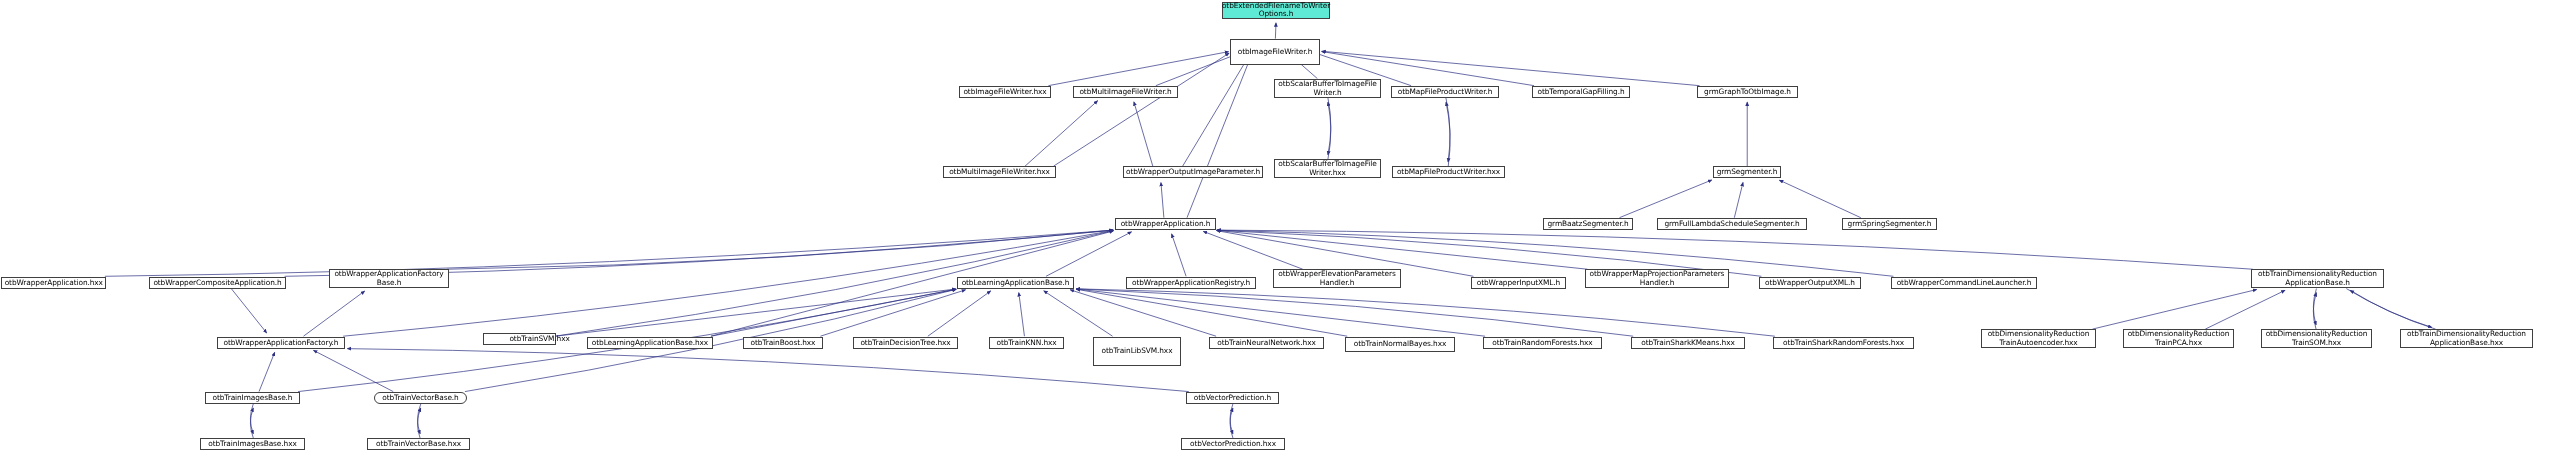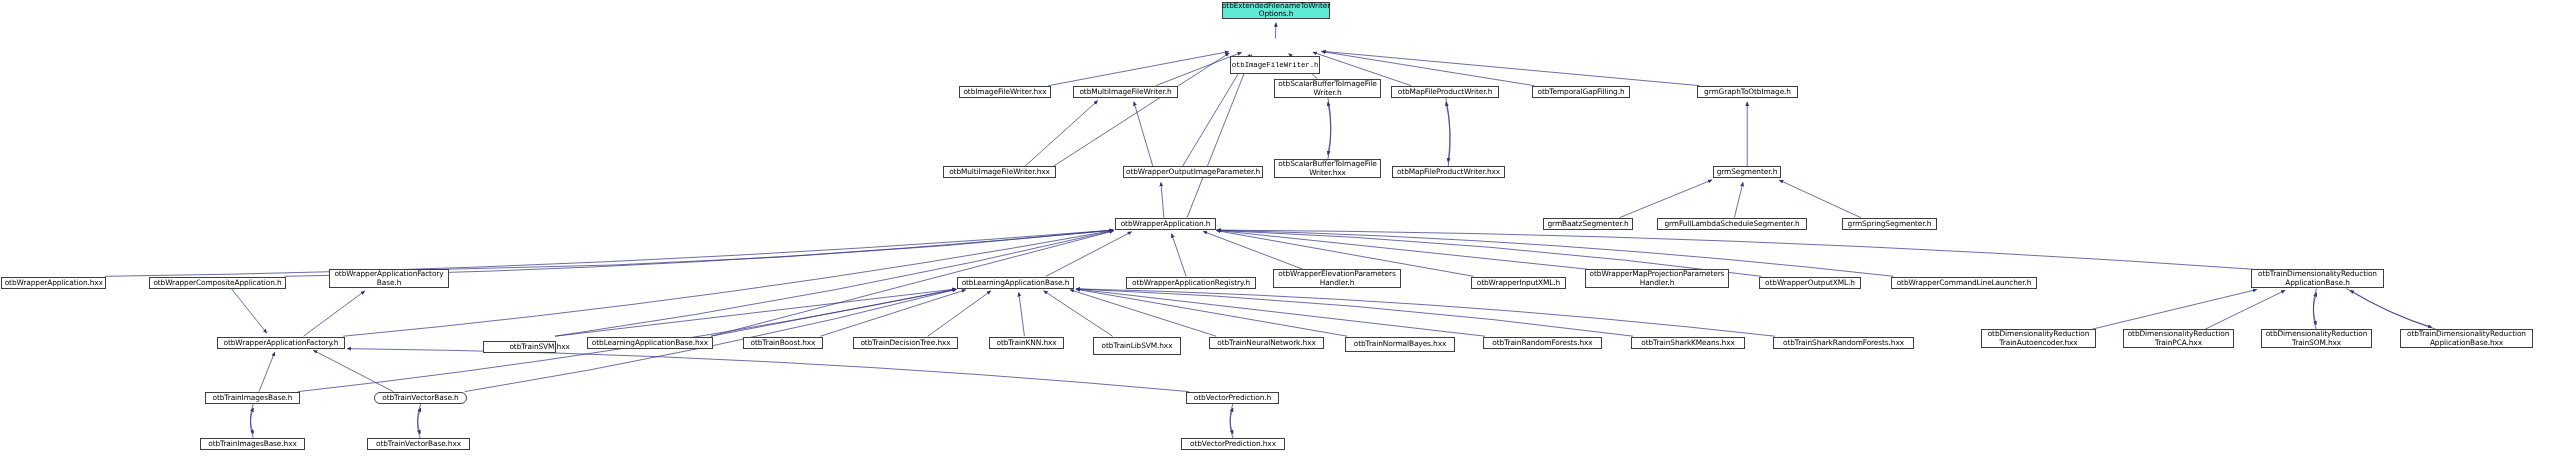--- a/index.html
+++ b/index.html
@@ -106,21 +106,21 @@
       <path d="M391.5,680 Q382.5,656.75 391.5,633.5" stroke="#2e3182" stroke-width="1.1" fill="none" marker-end="url(#ah)"></path>
       <path d="M391.5,627 Q382.5,650.25 391.5,673.5" stroke="#2e3182" stroke-width="1.1" fill="none" marker-end="url(#ah)"></path>
       <path d="M650.4,680 Q641.9287399325077,656.5454459095376 651.4528678965971,633.4983345669601" stroke="#2e3182" stroke-width="1.1" fill="none" marker-end="url(#ah)"></path>
       <path d="M651.6,627 Q642.0758720359105,650.0471113425774 650.5471321034029,673.5016654330399" stroke="#2e3182" stroke-width="1.1" fill="none" marker-end="url(#ah)"></path>
       <path d="M1912.5,680 Q1903.5,656.75 1912.5,633.5" stroke="#2e3182" stroke-width="1.1" fill="none" marker-end="url(#ah)"></path>
       <path d="M1912.5,627 Q1903.5,650.25 1912.5,673.5" stroke="#2e3182" stroke-width="1.1" fill="none" marker-end="url(#ah)"></path>
     </svg>
   <div id="nodes-layer">
       <div class="node root" style="left: 1222px; top: 1.9px; width: 108px; height: 17px;">otbExtendedFilenameToWriter
 Options.h</div>
-      <div class="node" style="left: 1230px; top: 56px; width: 90px; height: 18px; font-family: Liberation Mono, monospace;">otbImageFileWriter.h</div>
+      <div class="node" style="left: 1230px; top: 39px; width: 90px; height: 26px;">otbImageFileWriter.h</div>
       <div class="node" style="left: 959px; top: 86px; width: 92px; height: 12.2px;">otbImageFileWriter.hxx</div>
       <div class="node" style="left: 1073px; top: 86px; width: 105px; height: 12.2px;">otbMultiImageFileWriter.h</div>
       <div class="node" style="left: 1274px; top: 79px; width: 107px; height: 19.3px;">otbScalarBufferToImageFile
 Writer.h</div>
       <div class="node" style="left: 1391px; top: 86px; width: 108px; height: 12.2px;">otbMapFileProductWriter.h</div>
       <div class="node" style="left: 1532px; top: 86px; width: 98px; height: 12.2px;">otbTemporalGapFilling.h</div>
       <div class="node" style="left: 1697px; top: 86px; width: 101px; height: 12.2px;">grmGraphToOtbImage.h</div>
       <div class="node" style="left: 943px; top: 166px; width: 113px; height: 12.2px;">otbMultiImageFileWriter.hxx</div>
       <div class="node" style="left: 1089px; top: 166px; width: 140px; height: 12.2px; margin-left: 34px;">otbWrapperOutputImageParameter.h</div>
       <div class="node" style="left: 1274px; top: 159px; width: 107px; height: 19.3px;">otbScalarBufferToImageFile
@@ -140,26 +140,26 @@
       <div class="node" style="left: 1273px; top: 269px; width: 128px; height: 19.3px;">otbWrapperElevationParameters
 Handler.h</div>
       <div class="node" style="left: 1471px; top: 277px; width: 95px; height: 12.2px;">otbWrapperInputXML.h</div>
       <div class="node" style="left: 1585px; top: 269px; width: 144px; height: 19.3px;">otbWrapperMapProjectionParameters
 Handler.h</div>
       <div class="node" style="left: 1759px; top: 277px; width: 102px; height: 12.2px;">otbWrapperOutputXML.h</div>
       <div class="node" style="left: 1891px; top: 277px; width: 146px; height: 12.2px;">otbWrapperCommandLineLauncher.h</div>
       <div class="node" style="left: 2251px; top: 269px; width: 133px; height: 19.3px;">otbTrainDimensionalityReduction
 ApplicationBase.h</div>
       <div class="node" style="left: 217px; top: 337px; width: 128px; height: 12.2px;">otbWrapperApplicationFactory.h</div>
-      <div class="node" style="left: 483px; top: 341px; width: 73px; height: 12.2px; padding-left: 42px;">otbTrainSVM.hxx</div>
+      <div class="node" style="left: 483px; top: 333px; width: 73px; height: 12.2px; padding-left: 42px;">otbTrainSVM.hxx</div>
       <div class="node" style="left: 587px; top: 337px; width: 126px; height: 12.2px;">otbLearningApplicationBase.hxx</div>
       <div class="node" style="left: 743px; top: 337px; width: 80px; height: 12.2px;">otbTrainBoost.hxx</div>
       <div class="node" style="left: 853px; top: 337px; width: 105px; height: 12.2px;">otbTrainDecisionTree.hxx</div>
       <div class="node" style="left: 989px; top: 337px; width: 75px; height: 12.2px;">otbTrainKNN.hxx</div>
-      <div class="node" style="left: 1093px; top: 337px; width: 88px; height: 18px;">otbTrainLibSVM.hxx</div>
+      <div class="node" style="left: 1093px; top: 337px; width: 88px; height: 29px;">otbTrainLibSVM.hxx</div>
       <div class="node" style="left: 1209px; top: 337px; width: 115px; height: 12.2px;">otbTrainNeuralNetwork.hxx</div>
       <div class="node" style="left: 1345px; top: 337px; width: 110px; height: 15px;">otbTrainNormalBayes.hxx</div>
       <div class="node" style="left: 1483px; top: 337px; width: 119px; height: 12.2px;">otbTrainRandomForests.hxx</div>
       <div class="node" style="left: 1631px; top: 337px; width: 114px; height: 12.2px;">otbTrainSharkKMeans.hxx</div>
       <div class="node" style="left: 1773px; top: 337px; width: 141px; height: 12.2px;">otbTrainSharkRandomForests.hxx</div>
       <div class="node" style="left: 1981px; top: 329px; width: 115px; height: 19.3px;">otbDimensionalityReduction
 TrainAutoencoder.hxx</div>
       <div class="node" style="left: 2123px; top: 329px; width: 111px; height: 19.3px;">otbDimensionalityReduction
 TrainPCA.hxx</div>
       <div class="node" style="left: 2261px; top: 329px; width: 111px; height: 19.3px;">otbDimensionalityReduction

